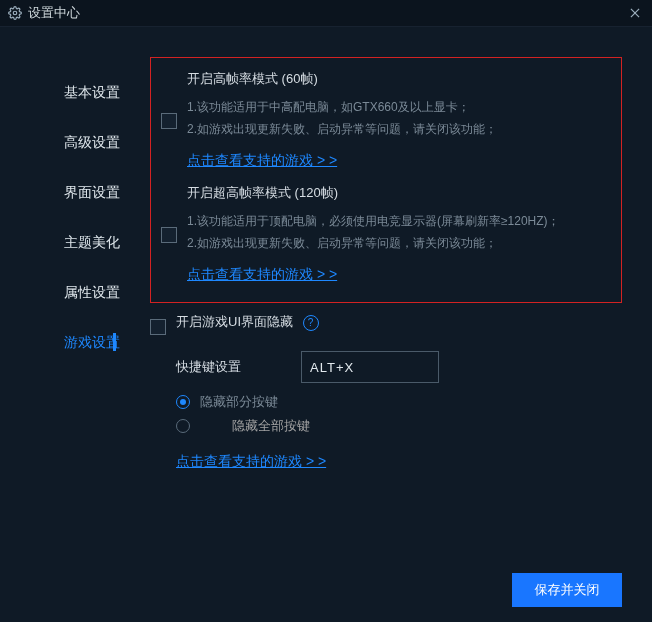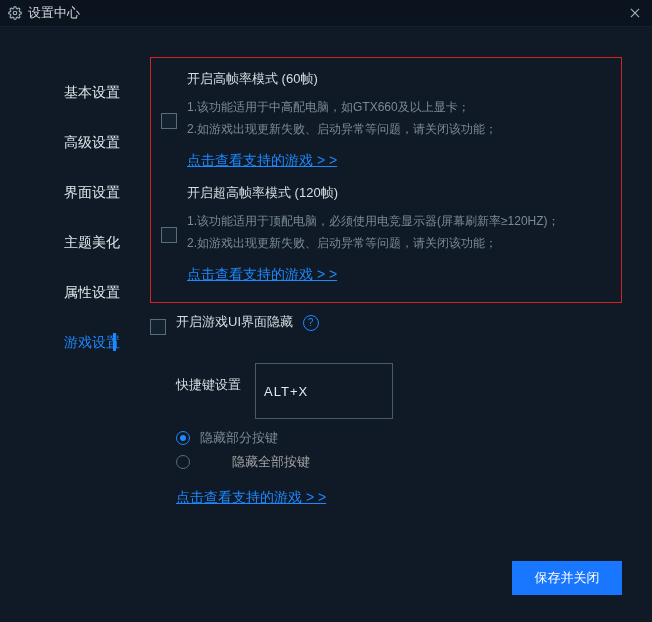--- a/index.html
+++ b/index.html
@@ -139,37 +139,37 @@
     text-align: center;
     margin-left: 6px;
     cursor: pointer;
     vertical-align: middle;
   }
   .hotkey-row {
     display: flex;
     align-items: center;
     margin-top: 12px;
     margin-bottom: 10px;
+    gap: 46px;
   }
   .hotkey-label {
     color: #d6dde3;
     font-size: 13px;
     margin-right: 14px;
   }
   .hotkey-input {
     width: 120px;
     height: 22px;
     background: #0f1a26;
     border: 1px solid #4a5a69;
     color: #e2e9ee;
     font-size: 13px;
-    padding: 16px 8px;
+    padding: 4px 8px;
     letter-spacing: 1px;
     outline: none;
-    margin-top: 12px;
   }
   .radio-row {
     display: flex;
     align-items: center;
     margin-bottom: 6px;
   }
   .radio {
     width: 12px;
     height: 12px;
     border: 1px solid #5a6b7a;
@@ -195,21 +195,21 @@
     color: #7b8a97;
     font-size: 13px;
   }
   .radio-label.dim {
     color: #a3a3a3;
     padding-left: 32px;
   }
   .footer {
     position: absolute;
     right: 30px;
-    bottom: 28px;
+    bottom: 16px;
   }
   .save-btn {
     background: #1976ff;
     color: #ffffff;
     border: none;
     width: 110px;
     height: 34px;
     font-size: 13px;
     cursor: pointer;
   }

